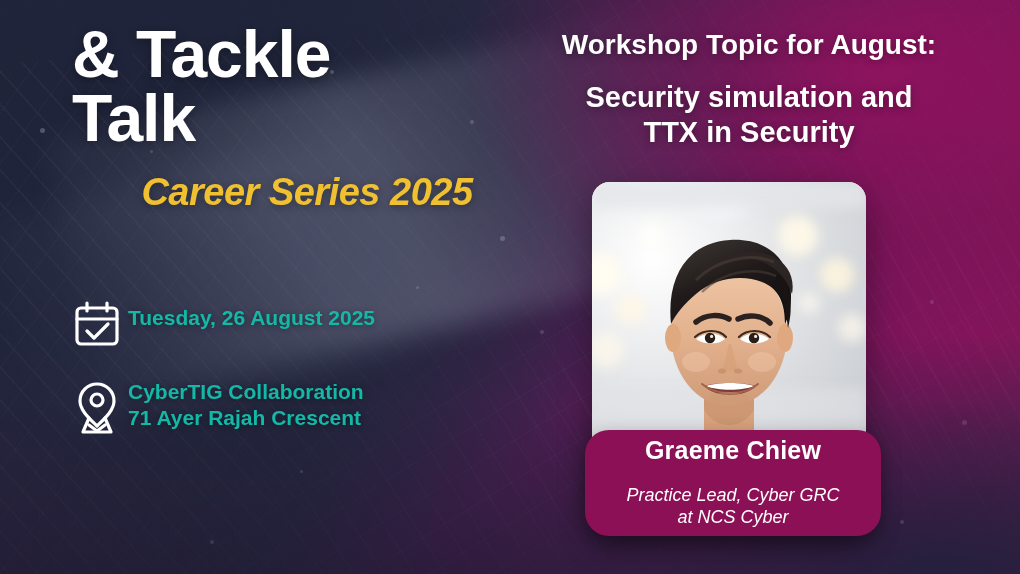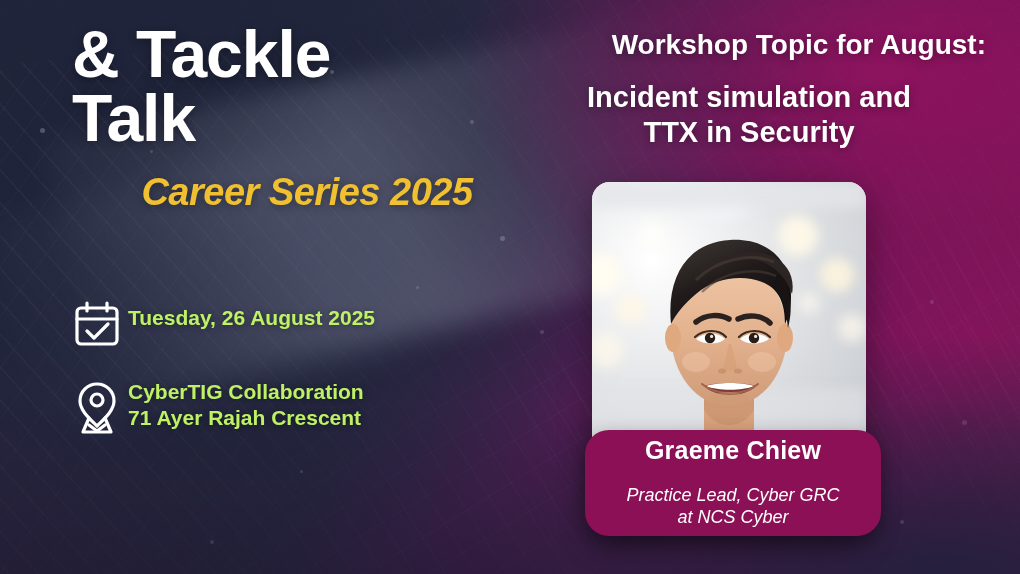--- a/index.html
+++ b/index.html
@@ -94,32 +94,32 @@
     color:#f0c031;font-weight:bold;font-style:italic;font-size:38px;
     line-height:1.1;letter-spacing:-.5px;margin-top:22px;
     text-shadow:0 2px 8px rgba(0,0,0,.35);
     text-align:center;
   }
 
   .details{position:absolute;left:66px;top:296px;width:470px;}
   .row{display:flex;align-items:flex-start;margin-bottom:26px;}
   .row .ico{width:62px;flex:0 0 62px;display:flex;justify-content:center;padding-top:2px;}
   .row .txt{
-    color:#bef264;font-weight:bold;font-size:21px;line-height:1.26;
+    color:#14b8a6;font-weight:bold;font-size:21px;line-height:1.26;
     padding-top:3px;text-shadow:0 1px 6px rgba(0,0,0,.4);
   }
   .row.r-date .txt{padding-top:9px;}
   .row.r-time .txt{padding-top:12px;}
 
   
   .topic{
     position:absolute;left:512px;top:28px;width:474px;text-align:center;
     color:#ffffff;
   }
-  .topic .t1{font-size:28px;font-weight:bold;line-height:1.2;text-shadow:0 2px 8px rgba(0,0,0,.35);text-align:right;}
+  .topic .t1{font-size:28px;font-weight:bold;line-height:1.2;text-shadow:0 2px 8px rgba(0,0,0,.35);}
   .topic .t2{font-size:29px;font-weight:bold;line-height:1.22;margin-top:18px;text-shadow:0 2px 8px rgba(0,0,0,.35);}
 
   
   .portrait{
     position:absolute;left:592px;top:182px;width:274px;height:350px;
     border-radius:18px;overflow:hidden;
     box-shadow:0 10px 32px rgba(0,0,0,.38);
     background:#cfd3d8;
   }
   .ph-bg{position:absolute;inset:0;
@@ -210,21 +210,21 @@
         <span>71 Ayer Rajah Crescent</span><br>
       </span>
     </div>
 
 
   </div>
 
   <div class="topic">
     <div class="t1">Workshop Topic for August:</div>
     <div class="t2">
-      <span>Incident simulation and</span><br>
+      <span>Security simulation and</span><br>
       <span>TTX in Security</span>
     </div>
   </div>
 
   <div class="portrait">
     <div class="ph-bg"></div>
 
     <div class="ph-blur">
       <span class="bk" style="left:-14px;top:70px;width:44px;height:44px;background:rgba(255,252,240,.95)"></span>
       <span class="bk" style="left:24px;top:112px;width:30px;height:30px;background:rgba(255,248,228,.8)"></span>

